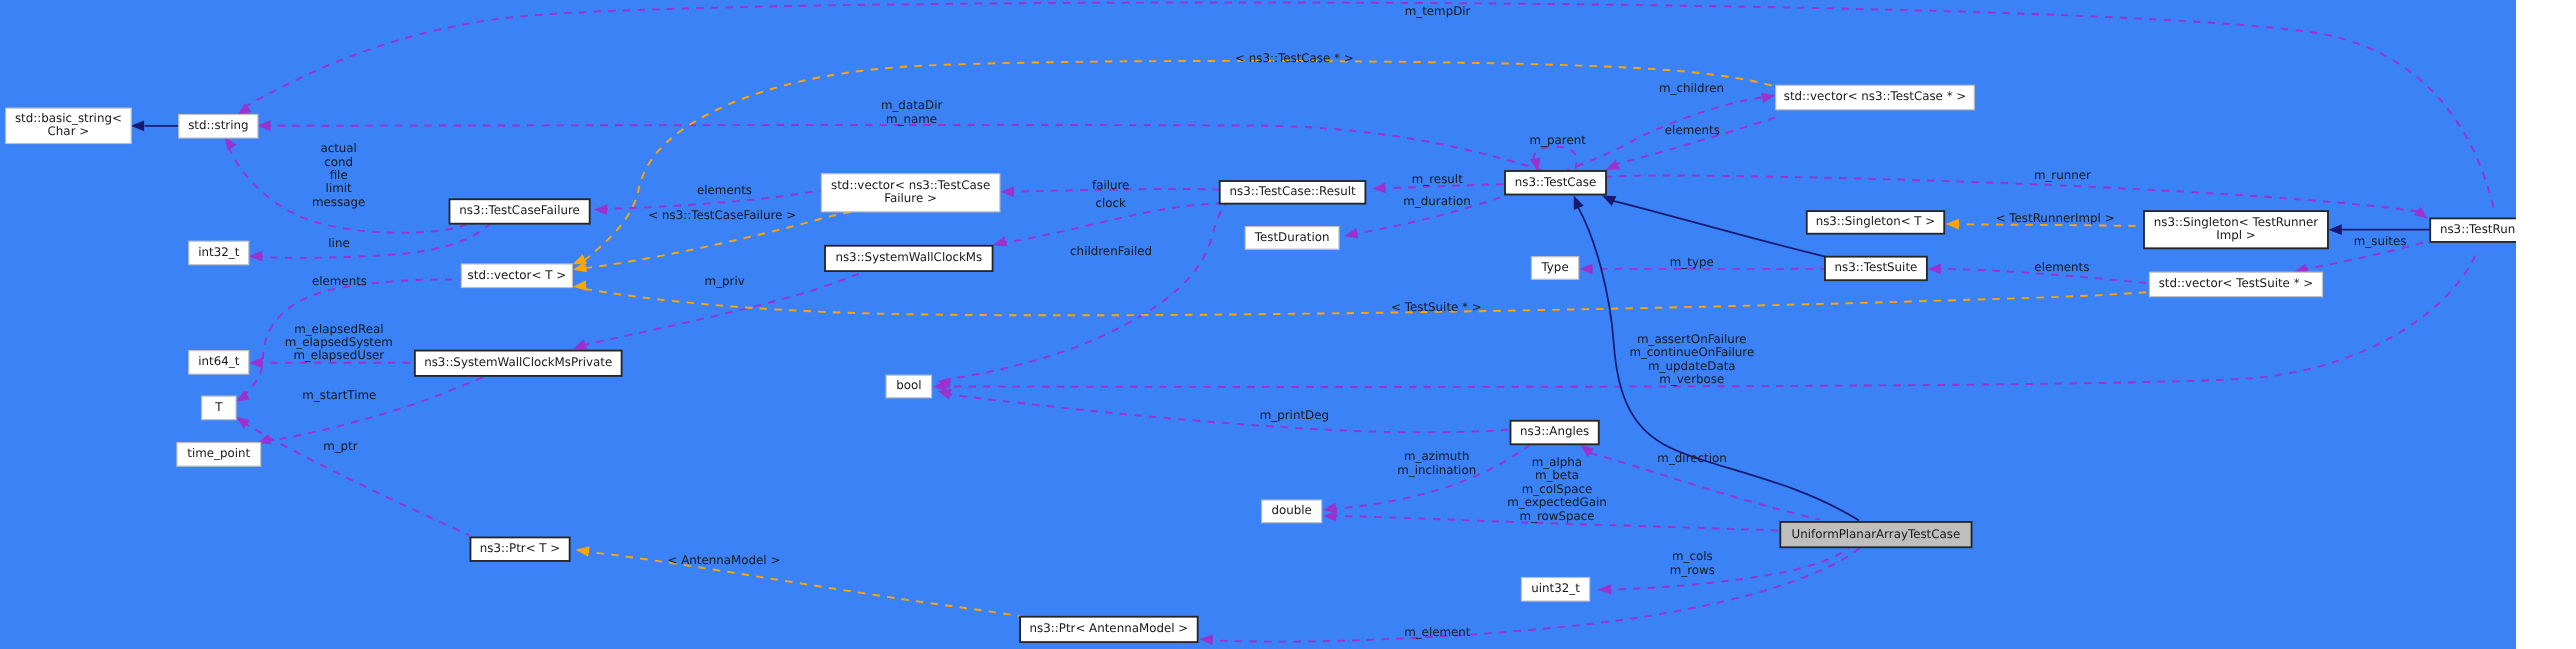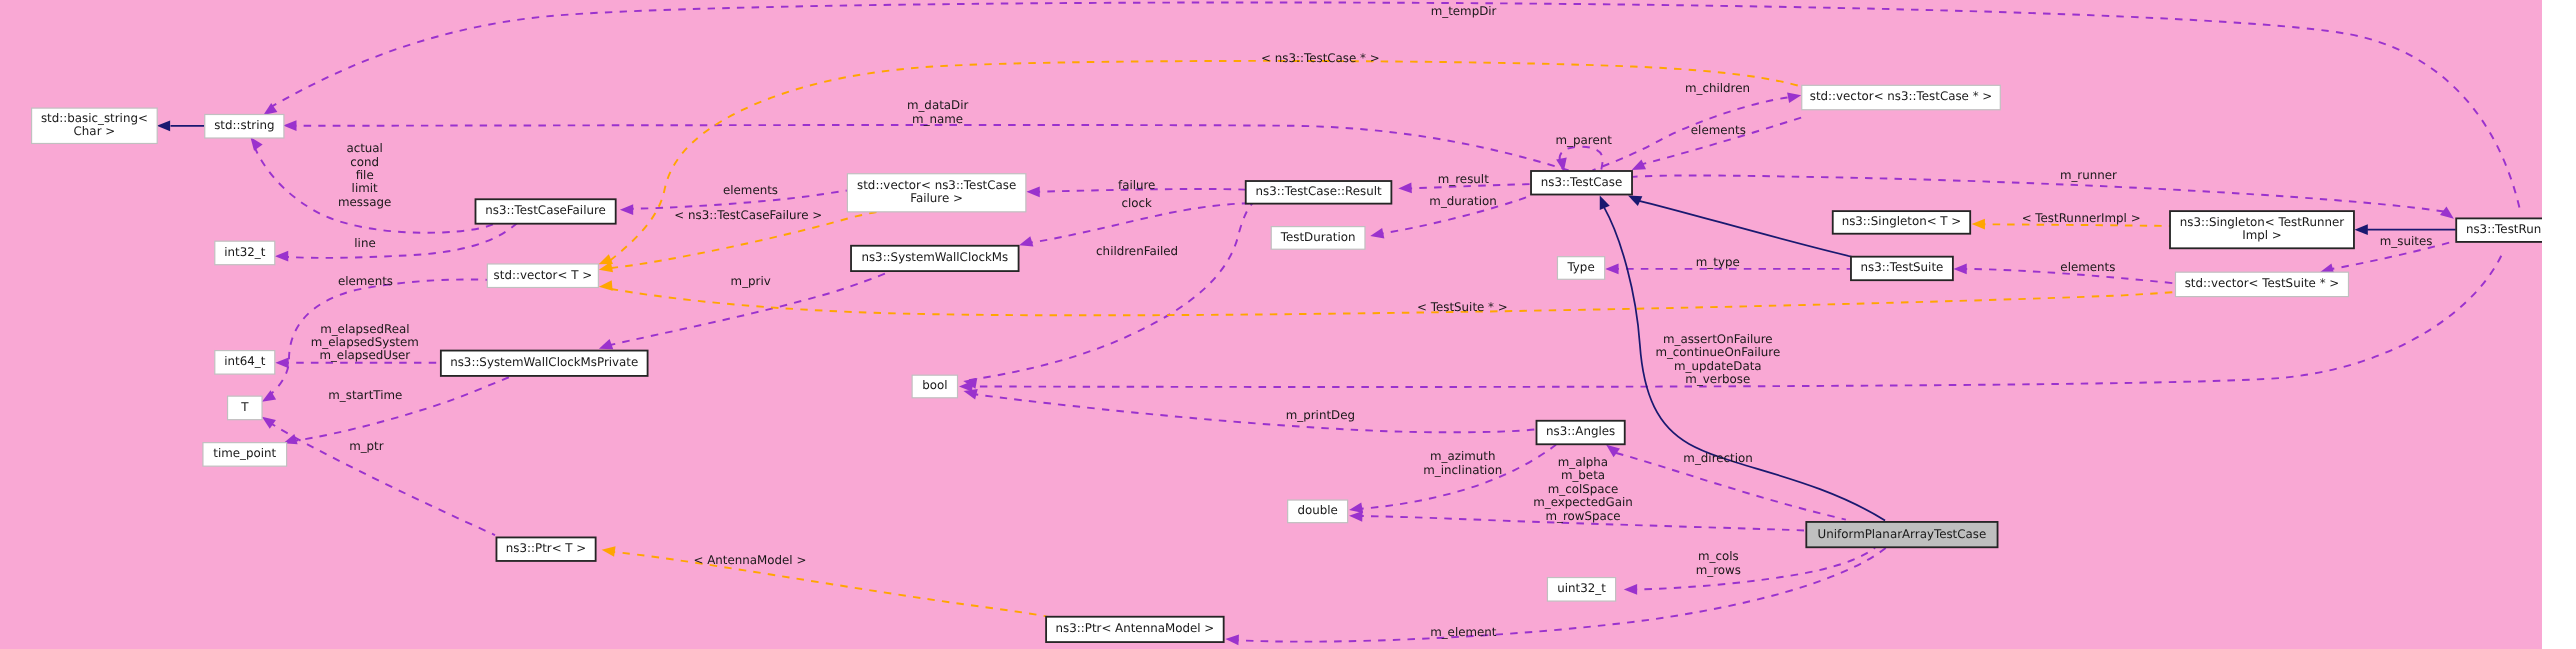--- a/index.html
+++ b/index.html
@@ -1,16 +1,16 @@
 <!DOCTYPE html>
 <html style="font-size:14.6px"><head><meta charset="utf-8"><title>ns3::UniformPlanarArrayTestCase collaboration diagram</title>
 <style>
 html,body{margin:0;padding:0;background:#ffffff;-webkit-font-smoothing:antialiased;}
 *{-webkit-font-smoothing:antialiased;text-rendering:geometricPrecision;}
-#page{position:relative;width:2516px;height:649px;background:#f9a8d4;overflow:hidden;padding-left:26px;}
+#page{position:relative;width:2516px;height:649px;background:#3b82f6;overflow:hidden;}
 svg{display:block;}
 text{font-family:"DejaVu Sans",sans-serif;font-size:13px;fill:#181818;}
 .node-label,.edge-label{text-anchor:middle;}
 .usage{stroke:#9a32cd;stroke-width:2.1;fill:none;stroke-dasharray:8.2,7.9;}
 .template{stroke:#ffa500;stroke-width:2.1;fill:none;stroke-dasharray:8.2,7.9;}
 .inherit{stroke:#191970;stroke-width:1.9;fill:none;}
 .ah-usage{fill:#9a32cd;stroke:none;}
 .ah-template{fill:#ffa500;stroke:none;}
 .ah-inherit{fill:#191970;stroke:none;}
 .nb-plain{fill:#ffffff;stroke:#c0c0c0;stroke-width:1.3;}

